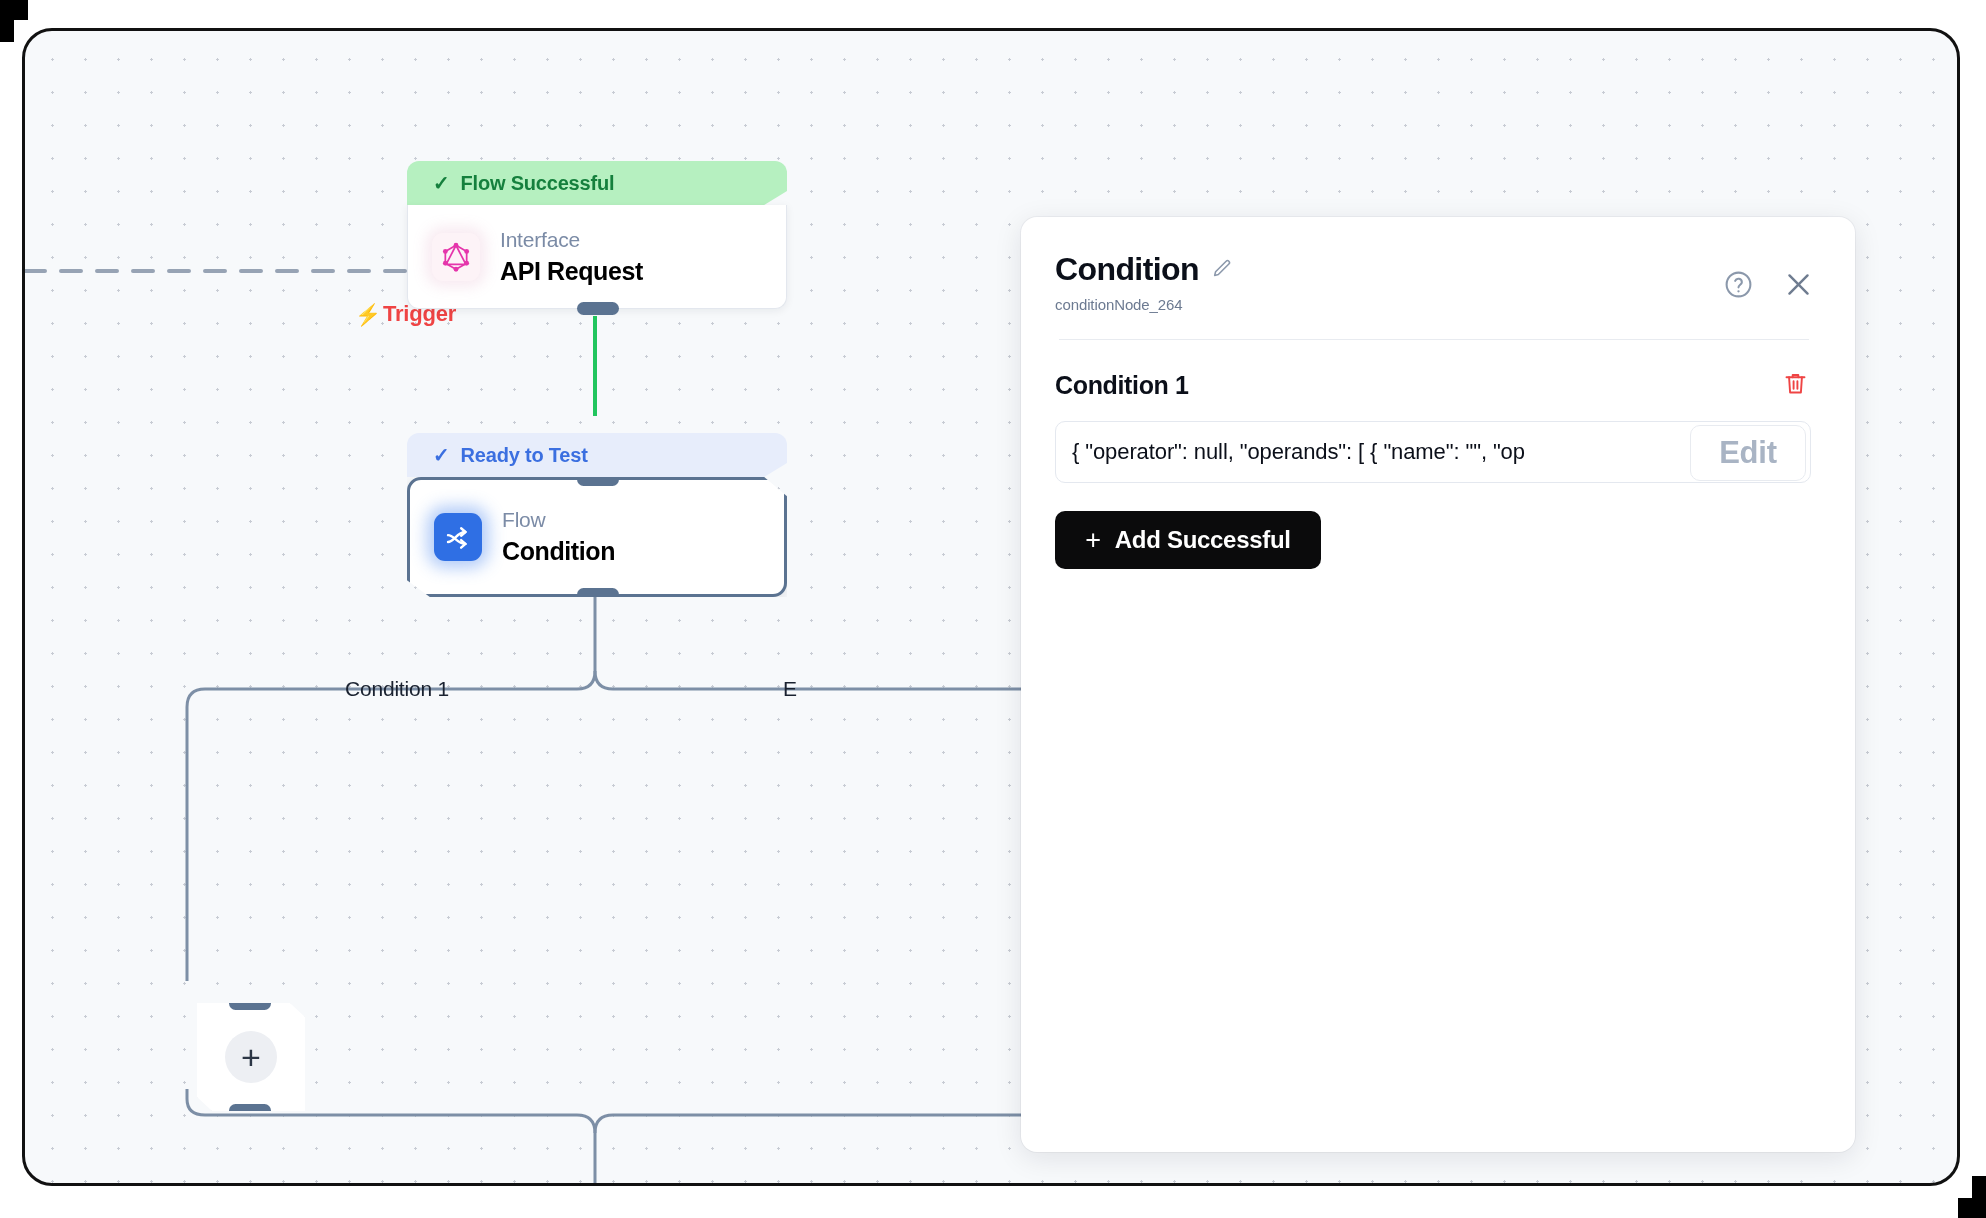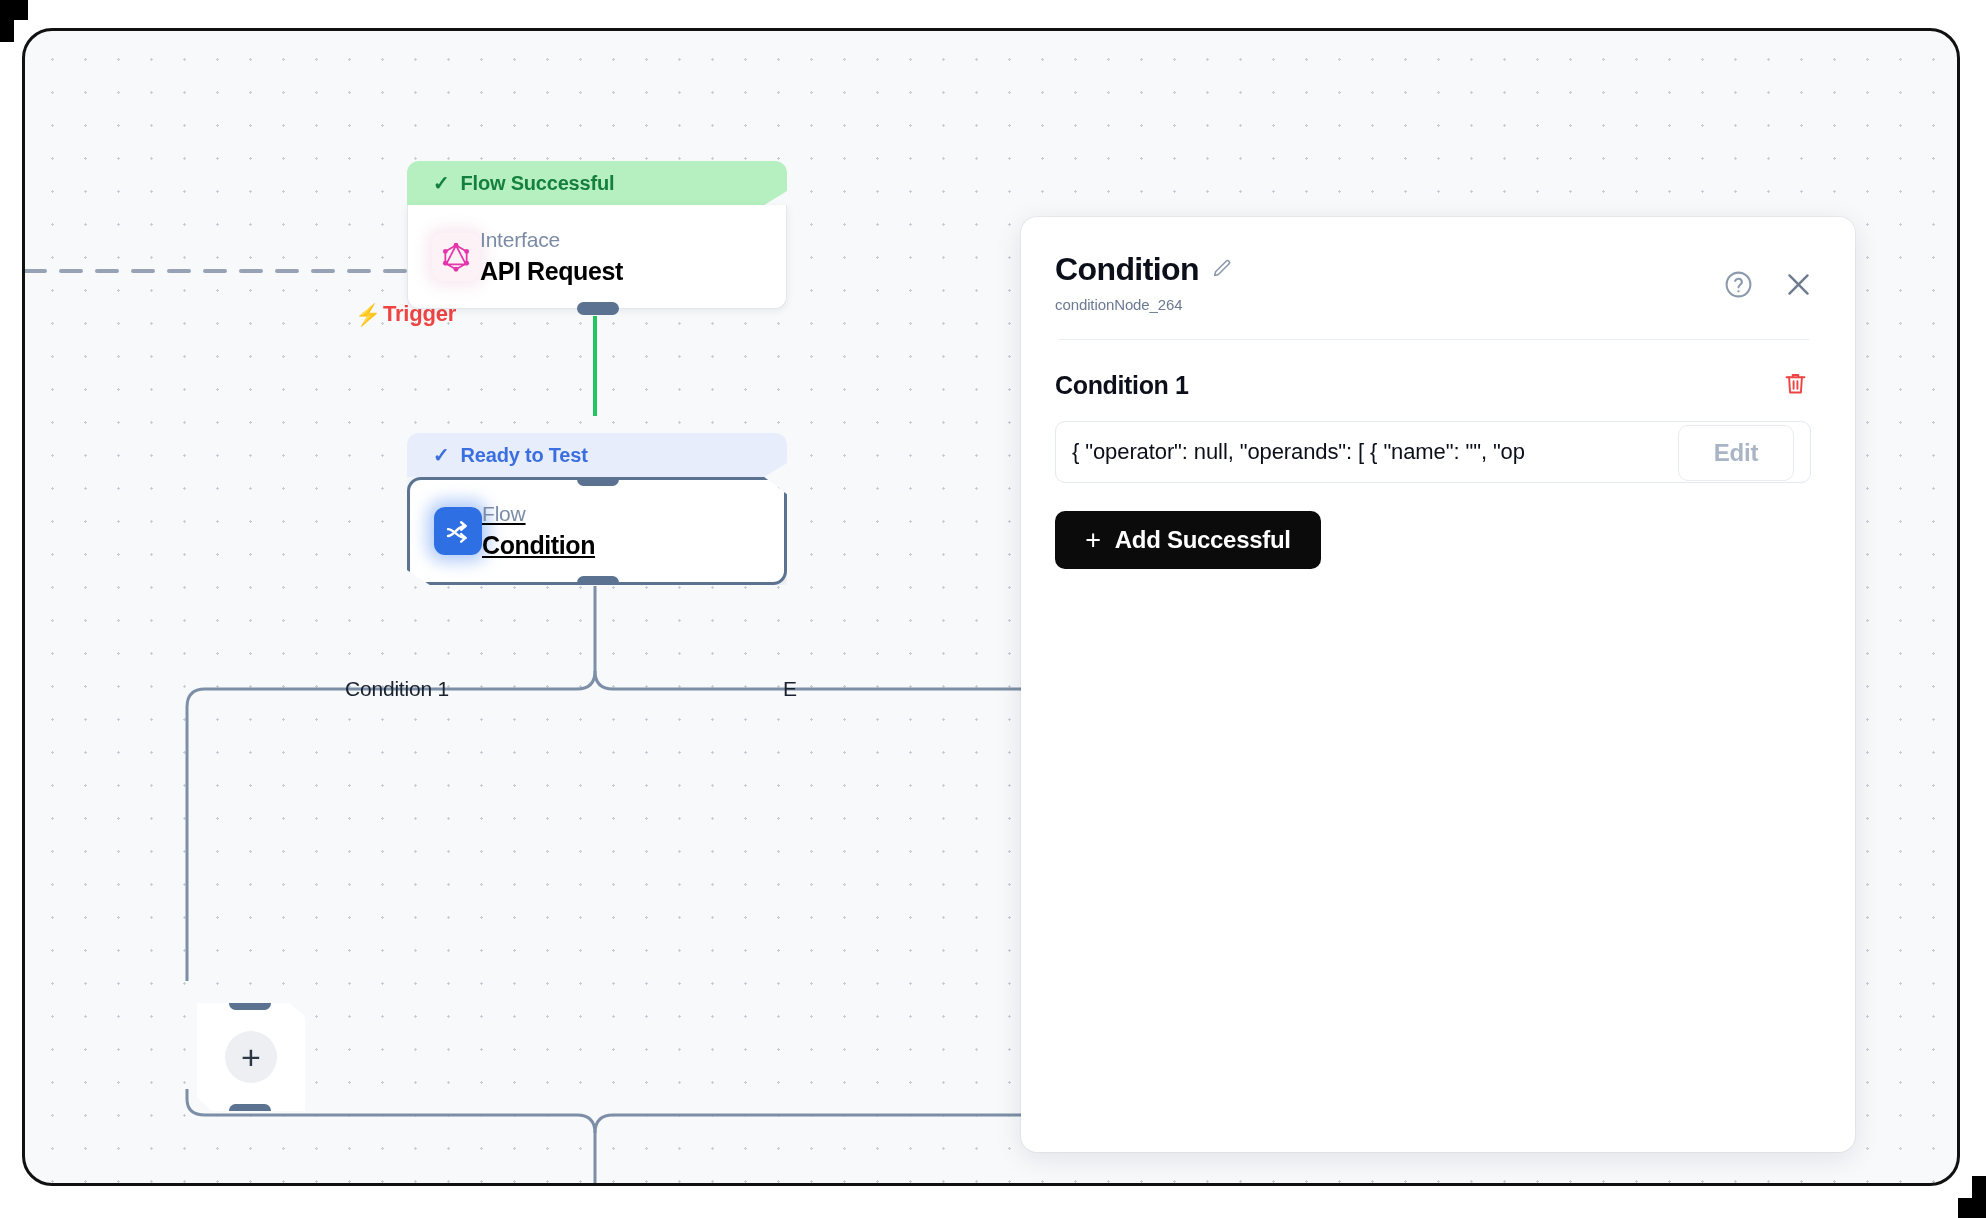--- a/index.html
+++ b/index.html
@@ -74,38 +74,38 @@
   }
   .node-status.success { background: #b6f0c0; color: #15803d; }
   .node-status.ready { background: #e7edfb; color: #3b6fe0; }
   .node-status .check { margin-right: 11px; font-size: 20px; font-weight: 700; }
 
   .node-body {
     background: #ffffff;
     box-sizing: border-box;
     display: flex; align-items: center;
     padding: 22px 24px;
+    gap: 20px;
     position: relative;
   }
   .node-body.plain {
     border: 1px solid #e3e7ee;
     border-top: none;
     border-bottom-left-radius: 12px;
     border-bottom-right-radius: 12px;
     box-shadow: 0 2px 8px rgba(16,24,40,.07);
     height: 104px;
   }
   .node-body.selected {
     border: 3px solid #5b7391;
     border-top: 3px solid #5b7391;
     border-radius: 14px;
-    height: 108px;
+    height: 120px;
     box-shadow: 0 3px 12px rgba(16,24,40,.10);
     clip-path: polygon(0 0, 94% 0, 100% 16%, 100% 100%, 6% 100%, 0 86%);
-    text-decoration: underline;
   }
 
   .node-icon {
     width: 48px; height: 48px;
     border-radius: 11px;
     display: flex; align-items: center; justify-content: center;
     flex: none;
   }
   .node-icon.gql {
     background: #fdf3f7;
@@ -211,29 +211,29 @@
     box-sizing: border-box;
   }
   .json-text {
     font-size: 22px;
     color: #0b0f19;
     white-space: nowrap;
     letter-spacing: -0.1px;
   }
   .edit-btn {
     position: absolute;
-    right: 16px; top: 3px;
+    right: 4px; top: 3px;
     height: 54px;
     min-width: 82px;
     padding: 0 16px;
     background: #ffffff;
     border: 1px solid #e8ebf0;
     border-radius: 10px;
     display: flex; align-items: center; justify-content: center;
-    font-size: 24px;
+    font-size: 31px;
     font-weight: 600;
     color: #a9b4c4;
     letter-spacing: -0.2px;
     cursor: pointer;
     box-shadow: -6px 0 10px rgba(255,255,255,.95);
   }
 
   .add-condition {
     margin-top: 28px;
     height: 58px;

